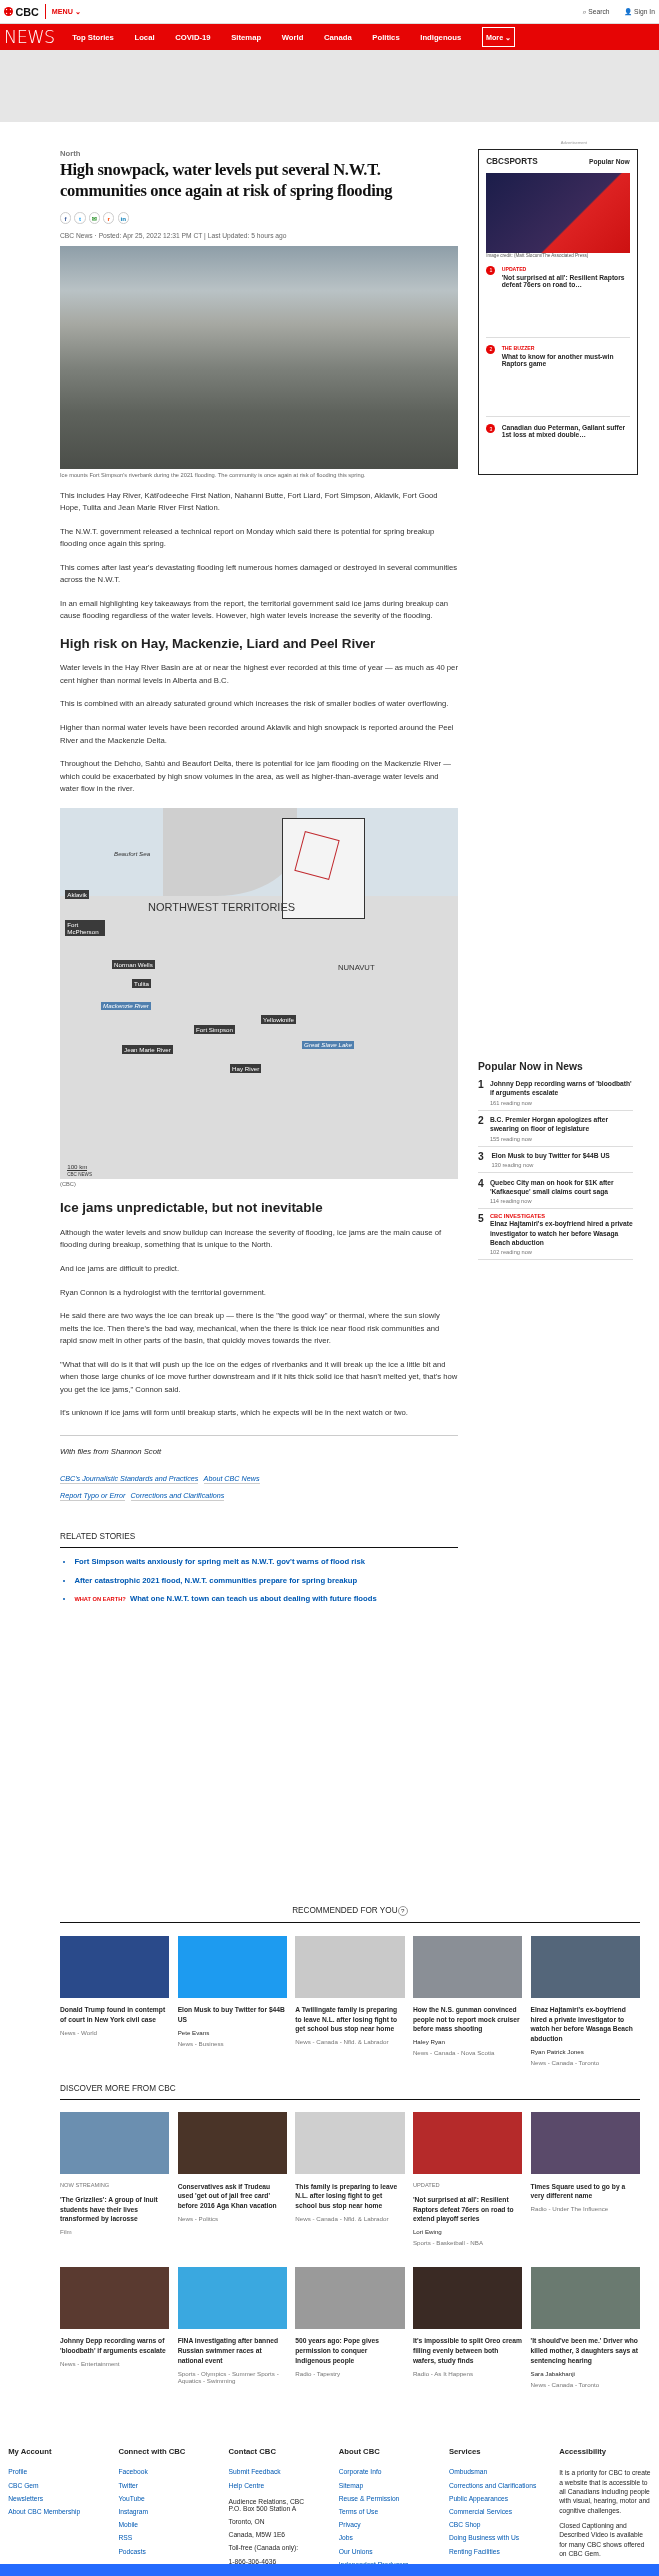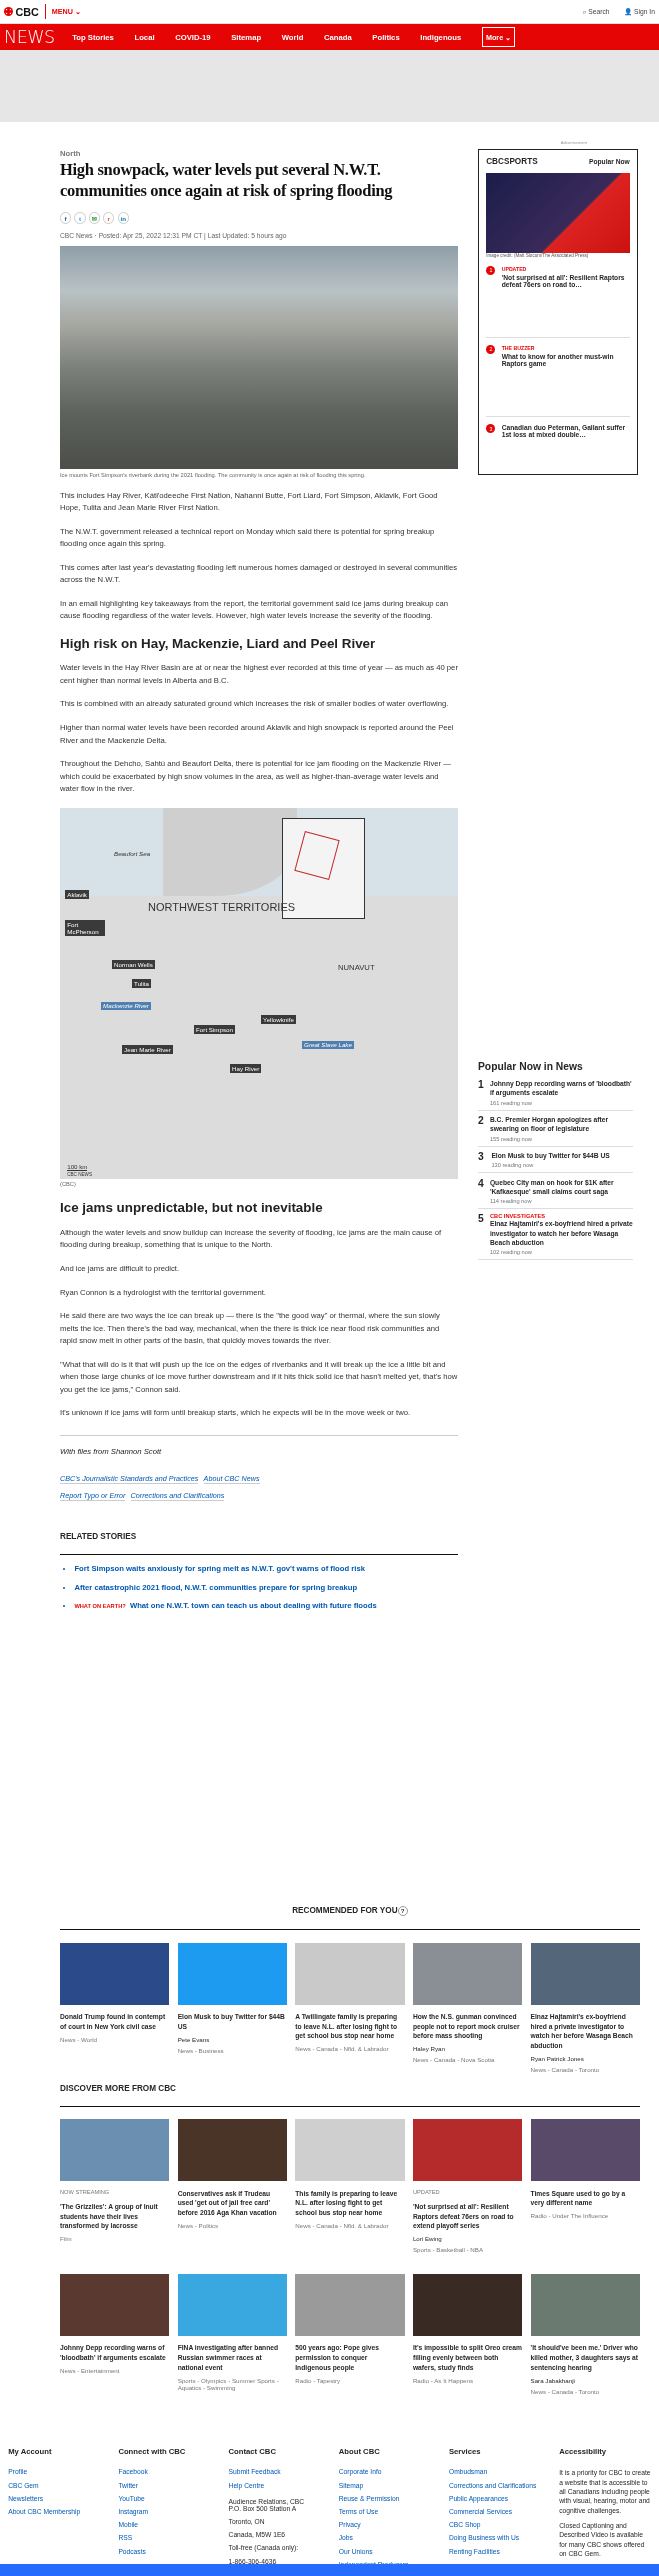--- a/index.html
+++ b/index.html
@@ -34,21 +34,21 @@
 .inset{position:absolute;left:144px;top:8.2px;width:94px;height:112px;background:#f4f4f4;border:0.5px solid #333}
 .mlabel{position:absolute;font-size:6.2px;color:#333}
 .mbox{position:absolute;background:#3a3a3a;color:#fff;font-size:6.2px;padding:1px 2.1px}
 .wlabel{position:absolute;background:#4f7fae;color:#fff;font-style:italic;font-size:6.2px;padding:0.5px 2.1px}
 .credit{font-size:5.7px;color:#666;margin-top:2.1px}
 .hr{border-top:0.5px solid #ccc;margin-top:15.5px}
 .files{font-style:italic;font-size:7.7px;margin-top:11.3px}
 .links{font-style:italic;font-size:7.2px;margin-top:17.5px;display:flex;gap:5.2px}
 .links a{border-bottom:0.5px solid #ccc}
 .related{margin-top:31px}
-.sec-h{font-size:8.2px;font-weight:bold;padding-bottom:13px;border-bottom:0.5px solid #111}
+.sec-h{font-size:8.2px;font-weight:normal;padding-bottom:6px;border-bottom:0.5px solid #111}
 .related li{list-style:disc;margin-left:14.4px;margin-top:9.3px;font-size:7.7px;font-weight:bold;color:#0059b3}
 .tag{color:#e60505;font-size:5.7px;margin-right:4.1px}
 .sport-box{top:149px;width:160px;height:326px;border:0.5px solid #222;padding:7.2px}
 .pop-row{display:flex;gap:6.2px;margin-top:7.2px;border-bottom:0.5px solid #ddd;padding-bottom:6.2px}
 .badge{width:9.3px;height:9.3px;border-radius:50%;background:#e60505;color:#fff;font-size:5.2px;display:flex;align-items:center;justify-content:center;flex-shrink:0}
 .pn-item{display:flex;gap:6.2px;padding:4.1px 0;border-bottom:0.5px solid #ddd}
 .pn-num{font-size:10.3px;font-weight:bold;width:7.2px}
 .pn-title{font-size:6.7px;font-weight:bold;line-height:9.3px}
 .pn-read{font-size:5.7px;color:#777;margin-top:2.1px}
 .wide{position:absolute;left:60px;width:580px}
@@ -138,21 +138,21 @@
     <div class="mlabel" style="left:7.2px;top:355px;border-bottom:1px solid #333">100 km</div>
     <div class="mlabel" style="left:7.2px;top:364px;font-size:4.6px">CBC NEWS</div>
   </div>
   <div class="credit">(CBC)</div>
   <h2>Ice jams unpredictable, but not inevitable</h2>
   <p class="body">Although the water levels and snow buildup can increase the severity of flooding, ice jams are the main cause of flooding during breakup, something that is unique to the North.</p>
   <p class="body">And ice jams are difficult to predict.</p>
   <p class="body">Ryan Connon is a hydrologist with the territorial government.</p>
   <p class="body">He said there are two ways the ice can break up — there is the "the good way" or thermal, where the sun slowly melts the ice. Then there's the bad way, mechanical, when the there is thick ice near flood risk communities and rapid snow melt in other parts of the basin, that quickly moves towards the river.</p>
   <p class="body">"What that will do is it that will push up the ice on the edges of riverbanks and it will break up the ice a little bit and when those large chunks of ice move further downstream and if it hits thick solid ice that hasn't melted yet, that's how you get the ice jams," Connon said.</p>
-  <p class="body">It's unknown if ice jams will form until breakup starts, which he expects will be in the move week or two.</p>
+  <p class="body">It's unknown if ice jams will form until breakup starts, which he expects will be in the next watch or two.</p>
   <div class="hr"></div>
   <div class="files">With files from Shannon Scott</div>
   <div class="links">
     <a>CBC's Journalistic Standards and Practices</a>
     <a>About CBC News</a>
   </div>
   <div class="links" style="margin-top:7.2px">
     <a>Report Typo or Error</a>
     <a>Corrections and Clarifications</a>
   </div>

